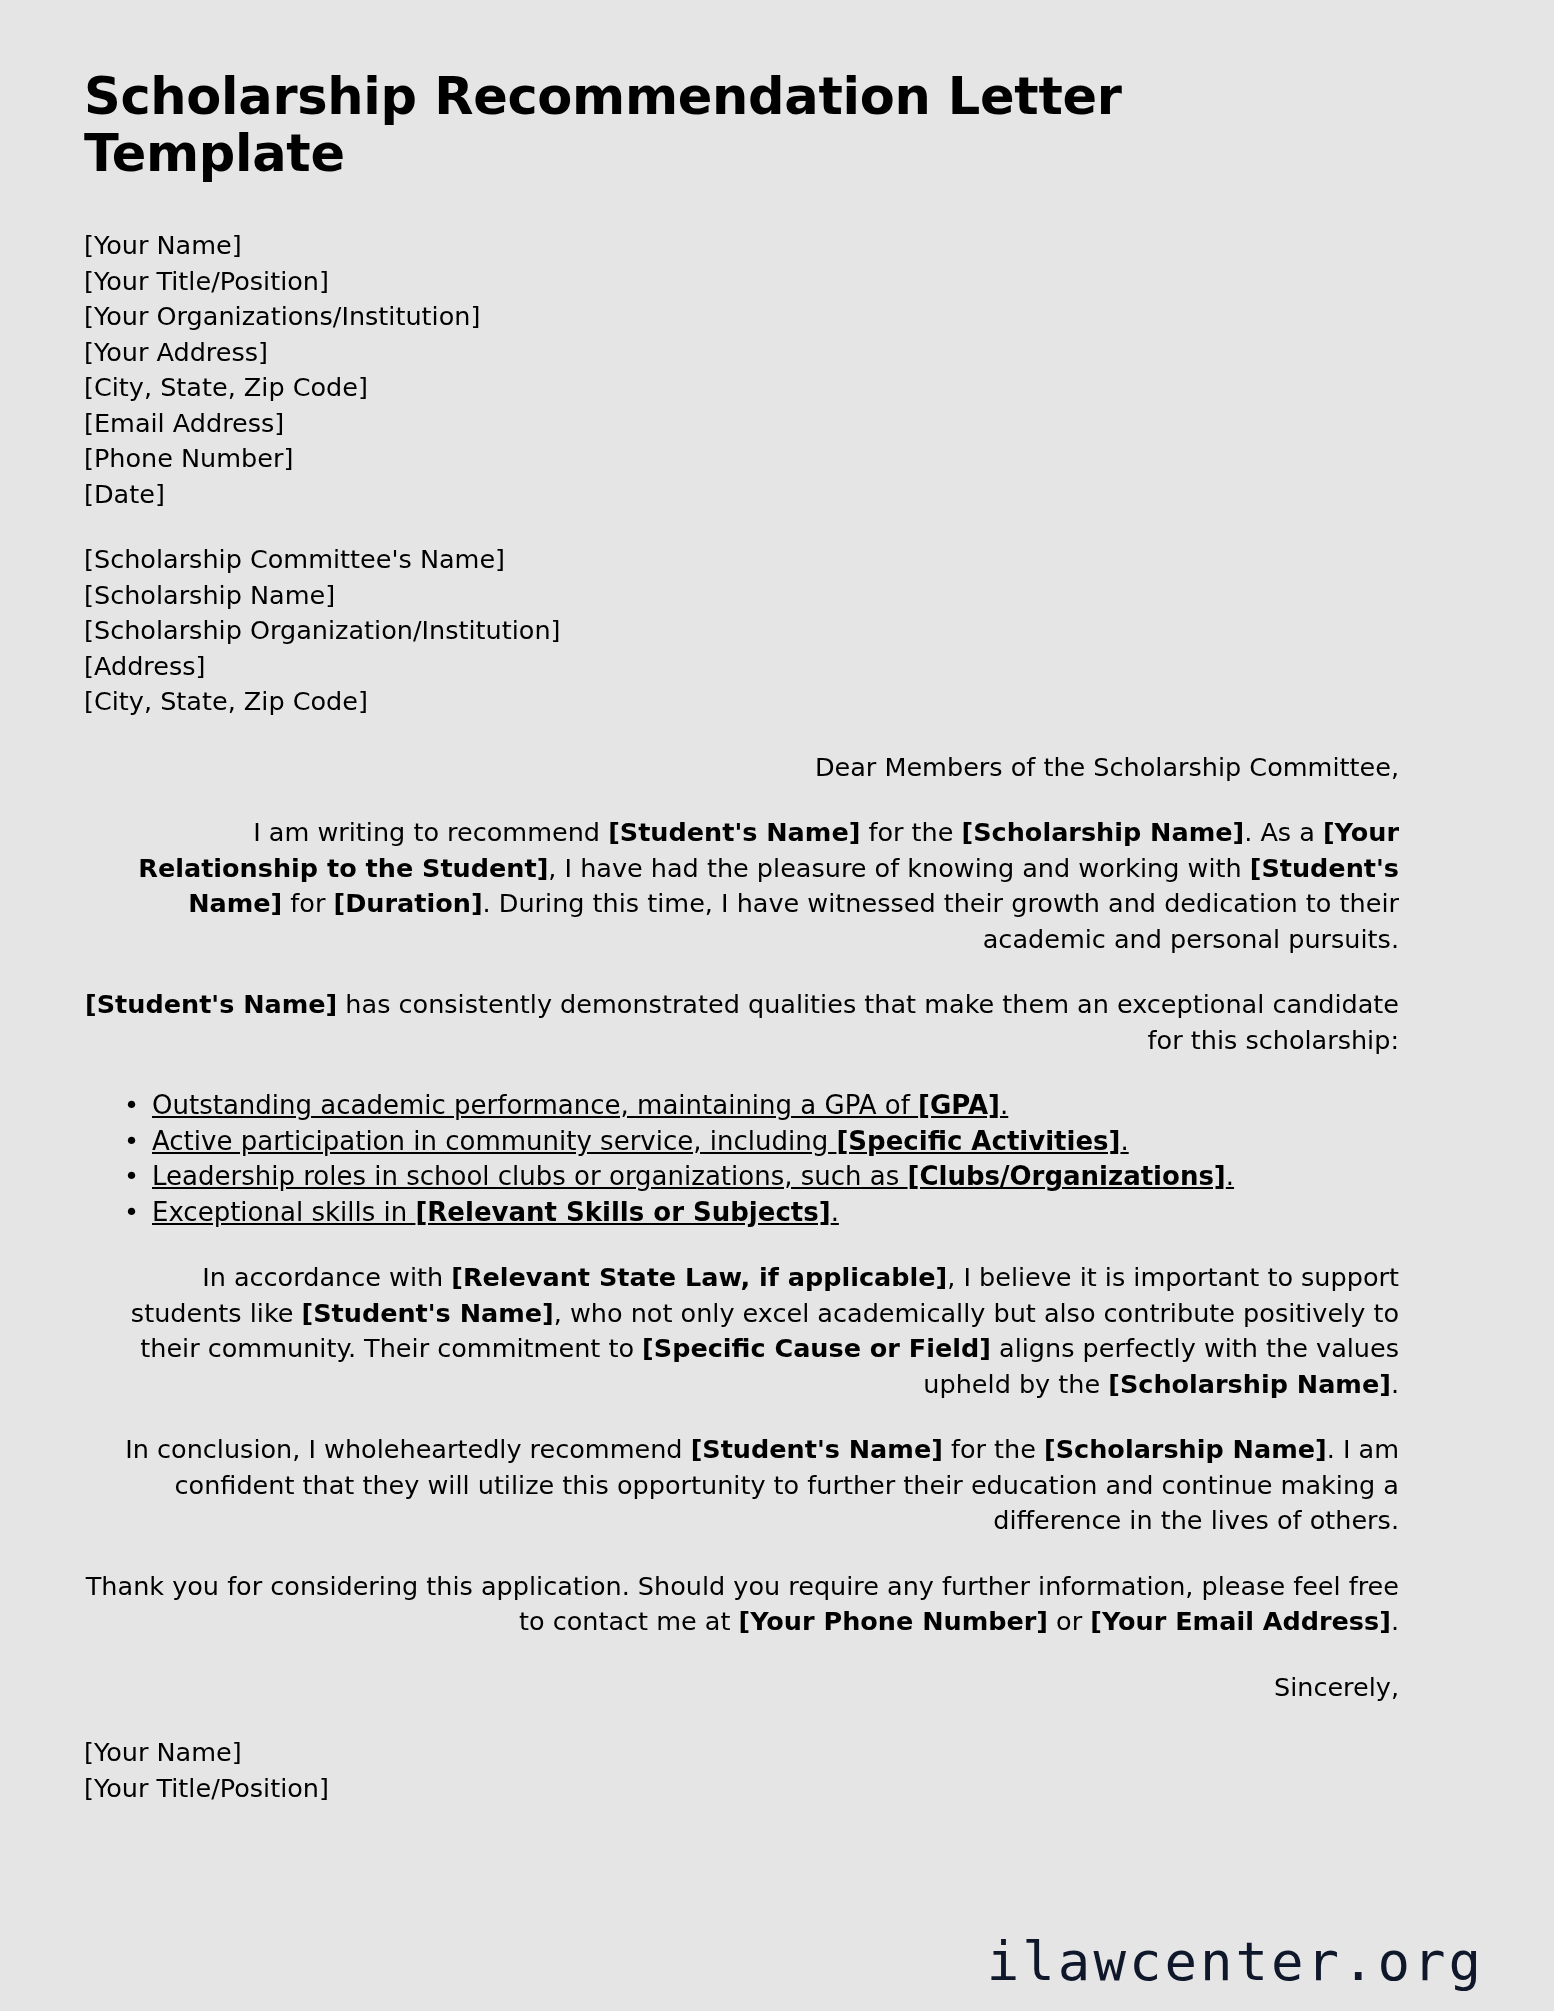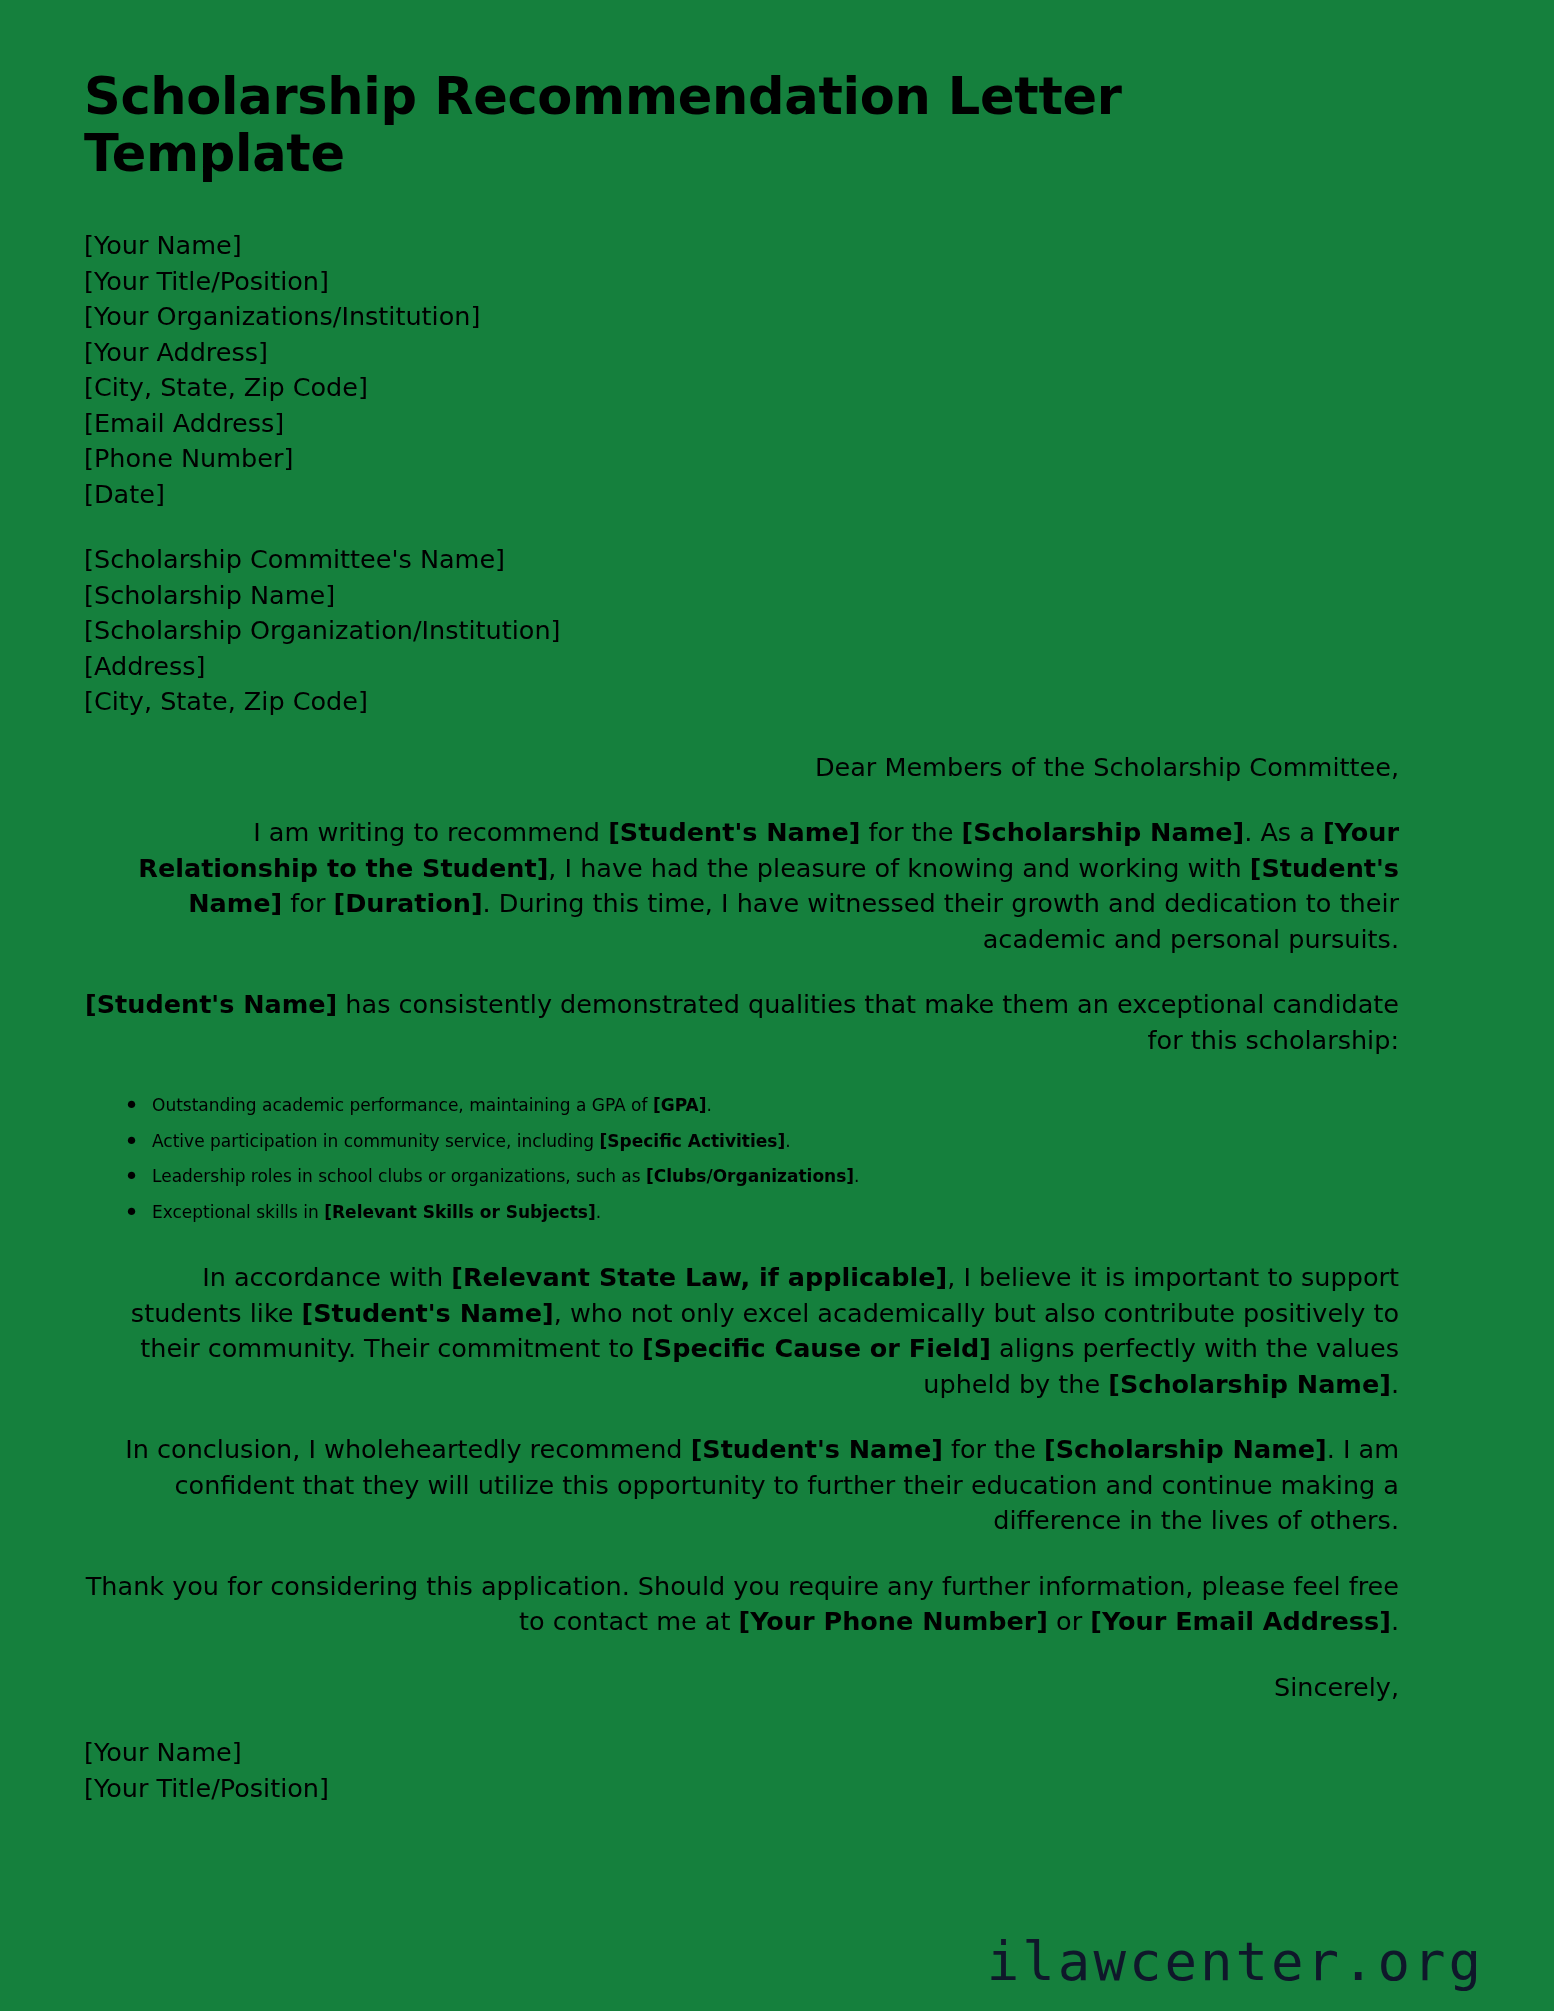--- a/index.html
+++ b/index.html
@@ -16,21 +16,21 @@
     color: #000000;
     overflow: hidden;
   }
 
   .page {
     position: absolute;
     left: 0; top: 0;
     width: 1554px;
     height: 2011px;
     padding: 68px 102px 0 84px;
-    background: #15803d;
+    background: #e5e5e5;
   }
 
   .doc-title {
     font-size: 51px;
     font-weight: bold;
     line-height: 1.12;
     letter-spacing: -0.3px;
     margin: 0 0 46px 0;
     max-width: 1280px;
   }
@@ -54,24 +54,25 @@
   }
   p.para b { font-weight: bold; }
 
   ul.bullets {
     margin: 0 0 30px 0;
     padding: 0 0 0 68px;
     list-style: none;
     max-width: 1320px;
   }
   ul.bullets li {
-    font-size: 17px;
+    font-size: 26px;
     line-height: 35.5px;
     position: relative;
     padding-left: 0;
+    text-decoration: underline;
   }
   ul.bullets li::before {
     content: "\2022";
     position: absolute;
     left: -28px;
     top: 0;
     font-size: 25.5px;
     line-height: 35.5px;
   }
   ul.bullets li b { font-weight: bold; }

